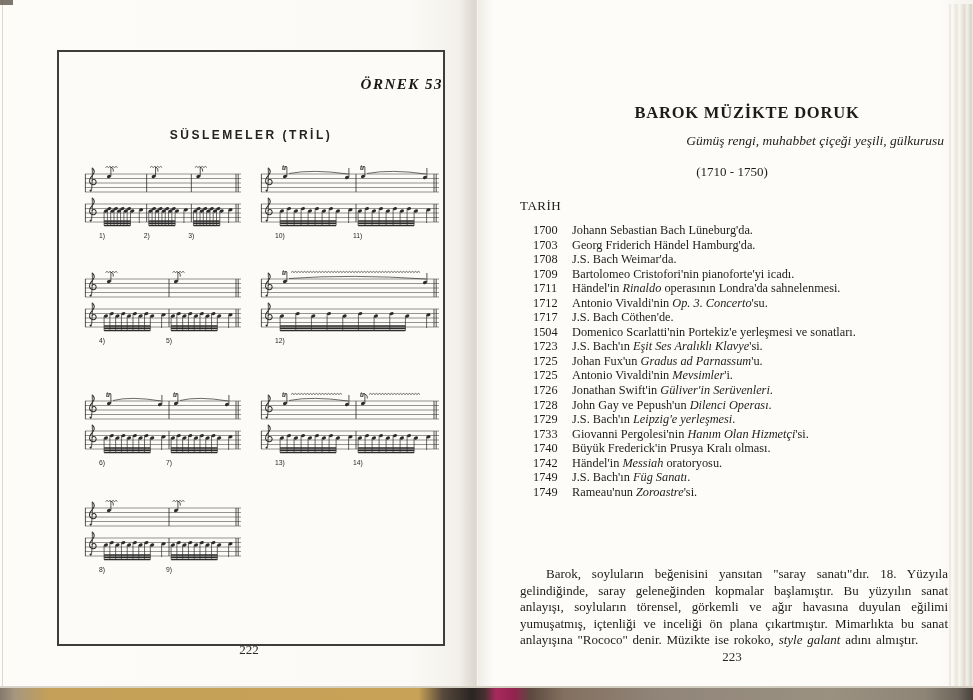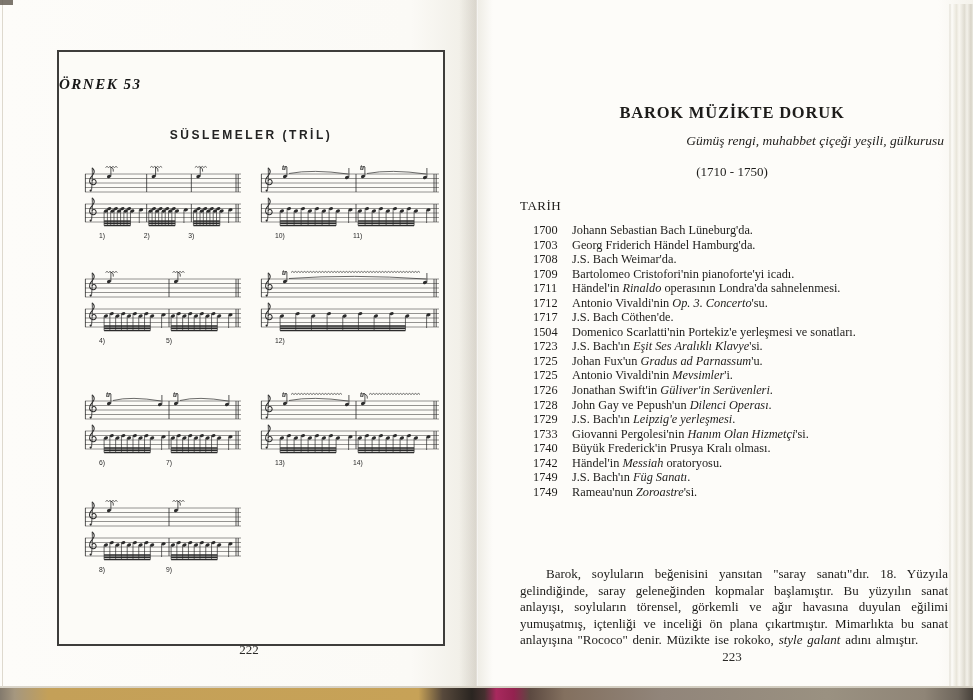--- a/index.html
+++ b/index.html
@@ -6,31 +6,31 @@
   .scan{position:relative;width:973px;height:700px;background:#fbfaf6;overflow:hidden;
         font-family:"Liberation Serif",serif;color:#1d1c1a;}
   .page{position:absolute;top:0;height:688px;}
   .page-left{left:0;width:478px;background:linear-gradient(90deg,#fdfcf9 0%,#fbfaf6 86%,#f2f0e9 96%,#eae7df 100%);}
   .page-right{left:478px;width:495px;background:linear-gradient(90deg,#efede6 0%,#fdfcf9 3%,#fdfcf9 93%,#f4f2eb 100%);}
   .left-edge-line{position:absolute;left:2px;top:0;width:1px;height:688px;background:#ded9ce;}
   .corner-mark{position:absolute;left:0;top:0;width:13px;height:5px;background:#665f56;opacity:.85;}
 
   
   .music-box{position:absolute;left:57px;top:50px;width:384px;height:592px;border:2px solid #3e3d3b;background:#fcfbf7;}
-  .ornek{position:absolute;top:24px;left:0;width:100%;text-align:left;font-style:italic;font-weight:bold;
+  .ornek{position:absolute;top:24px;left:0;width:100%;text-align:right;font-style:italic;font-weight:bold;
          font-size:15px;letter-spacing:1.5px;color:#181818;}
   .susleme{position:absolute;top:76px;left:0;width:100%;text-align:center;font-family:"Liberation Sans",sans-serif;
            font-size:12px;font-weight:bold;letter-spacing:2.5px;color:#232323;}
   .msys{position:absolute;overflow:visible;}
   .pnum{position:absolute;font-size:13px;color:#2b2a28;}
   .pnum-left{left:57px;width:384px;text-align:center;top:642px;}
   .pnum-right{left:42px;width:424px;text-align:center;top:649px;}
 
   
-  .rp-title{position:absolute;top:103px;left:42px;width:424px;text-align:center;font-size:16.5px;font-weight:bold;letter-spacing:.8px;}
+  .rp-title{position:absolute;top:103px;left:57px;width:424px;text-align:center;font-size:16.5px;font-weight:bold;letter-spacing:.8px;}
   .rp-subtitle{position:absolute;top:133px;left:42px;width:424px;text-align:right;font-style:italic;font-size:13.5px;}
   .rp-years{position:absolute;top:164px;left:42px;width:424px;text-align:center;font-size:13px;}
   .rp-tarih{position:absolute;top:198px;left:42px;font-size:13px;letter-spacing:.5px;}
   .timeline{position:absolute;top:223px;left:55px;width:412px;}
   .trow{display:flex;font-size:12.3px;line-height:14.55px;}
   .tyear{width:39px;flex:none;}
   .ttext{flex:1;}
   .rp-section{position:absolute;top:548px;left:42px;font-size:13.5px;font-weight:bold;letter-spacing:.3px;}
   .rp-para{position:absolute;top:566px;left:42px;width:428px;margin:0;font-size:13px;line-height:16.6px;
            text-align:justify;text-indent:26px;word-spacing:1.5px;}

